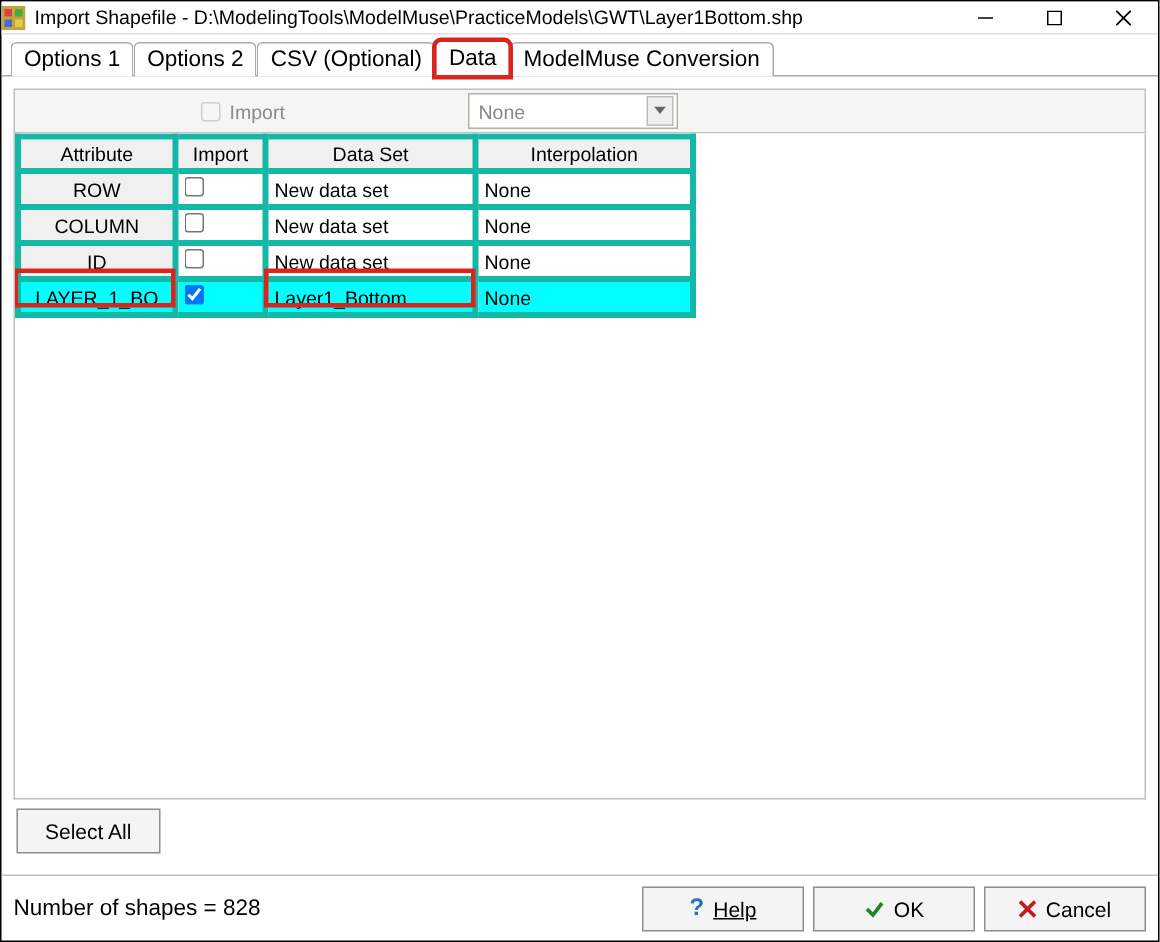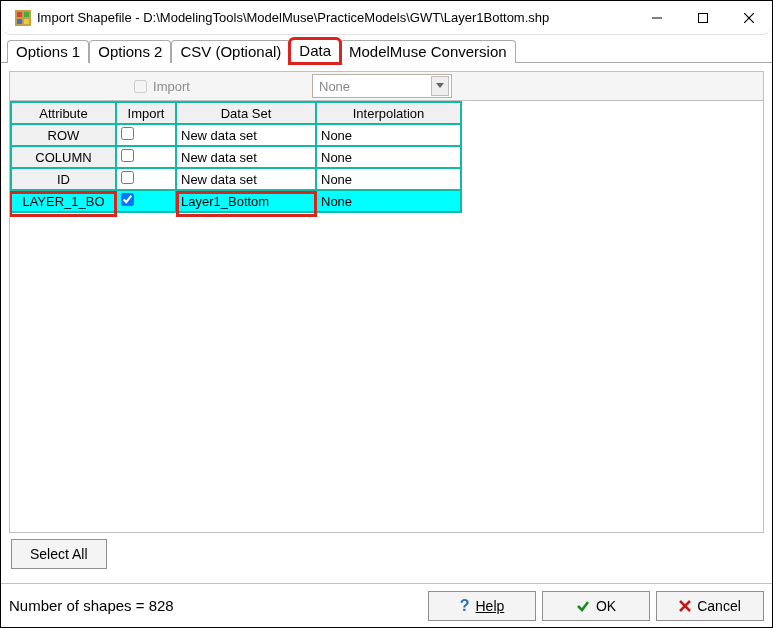--- a/index.html
+++ b/index.html
@@ -11,27 +11,26 @@
     width: 773px;
     height: 628px;
     border: 1px solid #000;
     display: flex;
     flex-direction: column;
     overflow: hidden;
   }
 
   
   .title-bar {
-    height: 34px;
-    display: flex;
-    align-items: center;
-    padding: 0 0 0 14px;
+    height: 22px;
+    display: flex;
+    align-items: center;
+    padding: 0 0 0 0;
     background: #ffffff;
     border-bottom: 1px solid #e0e0e0;
-    border-radius: 10px;
   }
   .title-bar .app-icon {
     width: 16px;
     height: 16px;
     margin-right: 6px;
     display: inline-block;
   }
   .title-text { flex: 0 0 auto; }
   .title-spacer { flex: 1; }
   .win-controls { display: flex; }
@@ -137,21 +136,21 @@
     overflow: hidden;
     position: relative;
     background: #fff;
   }
   table.grid {
     border-collapse: collapse;
     table-layout: fixed;
     width: 452px;
   }
   .grid th, .grid td {
-    border: 2px solid #14b8a6;
+    border: 4px solid #14b8a6;
     padding: 2px 4px;
     height: 22px;
     font-weight: normal;
     text-align: left;
     overflow: hidden;
     white-space: nowrap;
   }
   .grid th {
     background: #f0f0f0;
     text-align: center;

